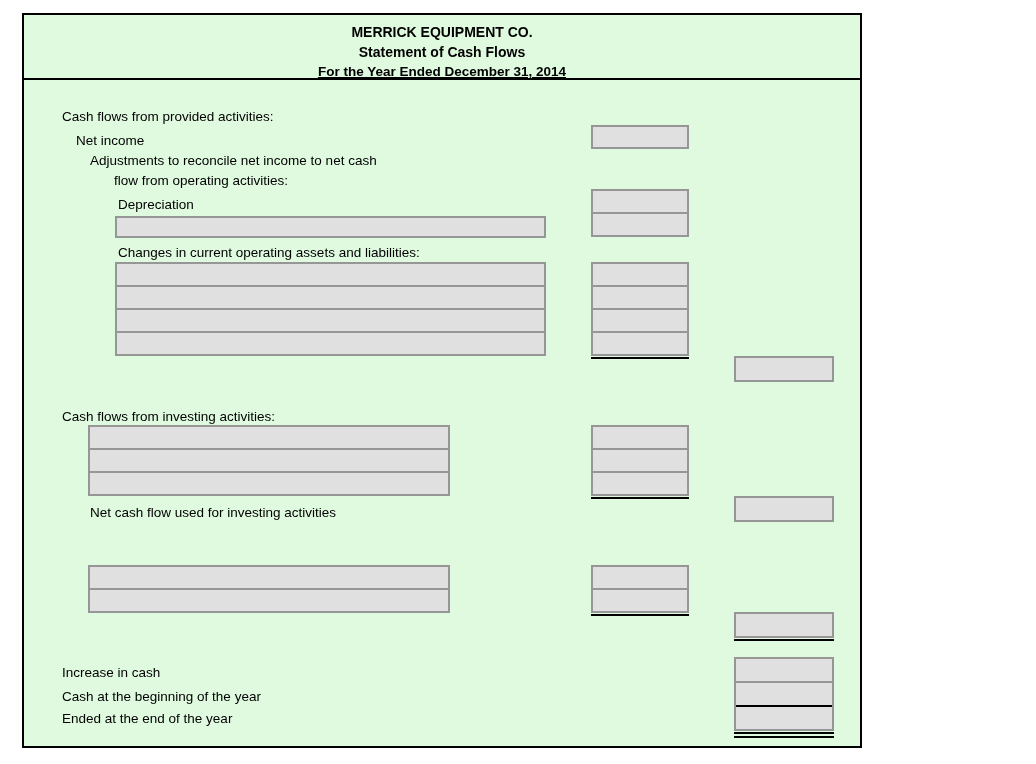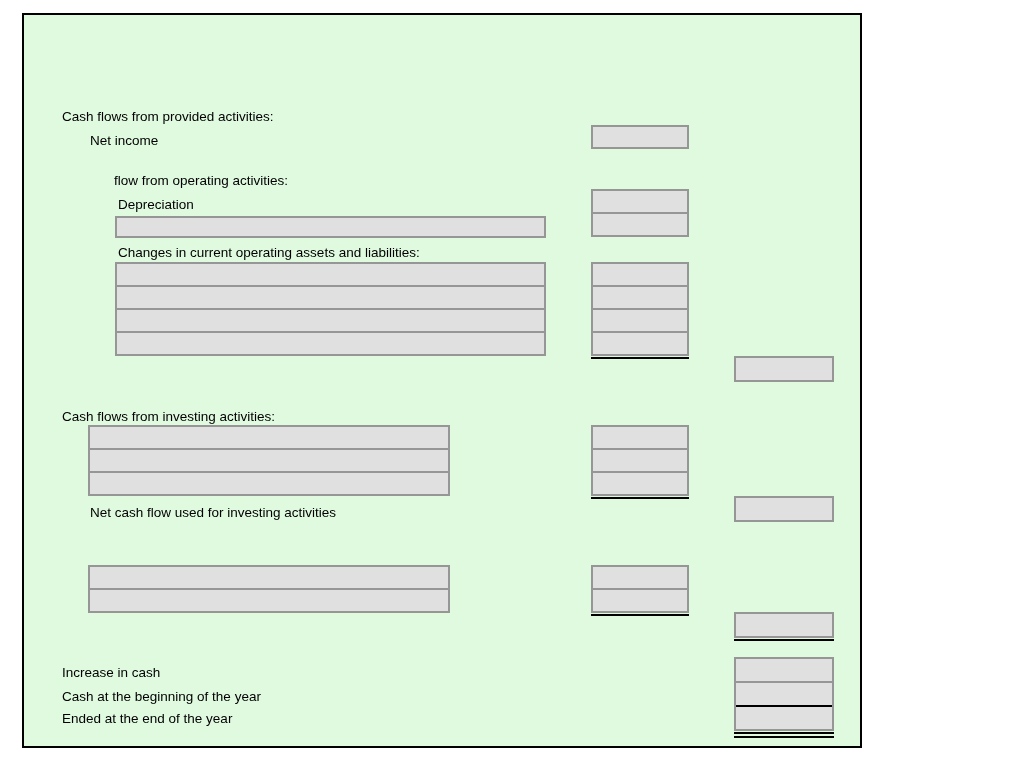--- a/index.html
+++ b/index.html
@@ -25,23 +25,29 @@
   .cell{background:#e0e0e0;}
   .cell + .cell{border-top:2px solid #969696;}
   .cell.sep-black{border-top:2px solid #000;}
   .rule{position:absolute;height:2px;background:#000;}
 </style>
 </head>
 <body>
 
 <div class="sheet">
 
+  <div class="hdr">
+    <div class="hdr-l1">MERRICK EQUIPMENT CO.</div>
+    <div class="hdr-l2">Statement of Cash Flows</div>
+    <div class="hdr-l3">For the Year Ended December 31, 2014</div>
+  </div>
 
   <div class="lbl" style="left:38px;top:94px;">Cash flows from provided activities:</div>
-  <div class="lbl" style="left:66px;top:118px;text-align:right;">Net income</div>
+  <div class="lbl" style="left:52px;top:118px;text-align:right;">Net income</div>
+  <div class="lbl" style="left:66px;top:138px;">Adjustments to reconcile net income to net cash</div>
   <div class="lbl" style="left:66px;top:158px;margin-left:24px;">flow from operating activities:</div>
   <div class="lbl" style="left:94px;top:182px;">Depreciation</div>
   <div class="lbl" style="left:94px;top:230px;">Changes in current operating assets and liabilities:</div>
 
   <div class="stack" style="left:567px;top:110px;width:94px;">
     <div class="cell" style="height:20px;"></div>
   </div>
 
   <div class="stack" style="left:567px;top:174px;width:94px;">
     <div class="cell" style="height:21px;"></div>

